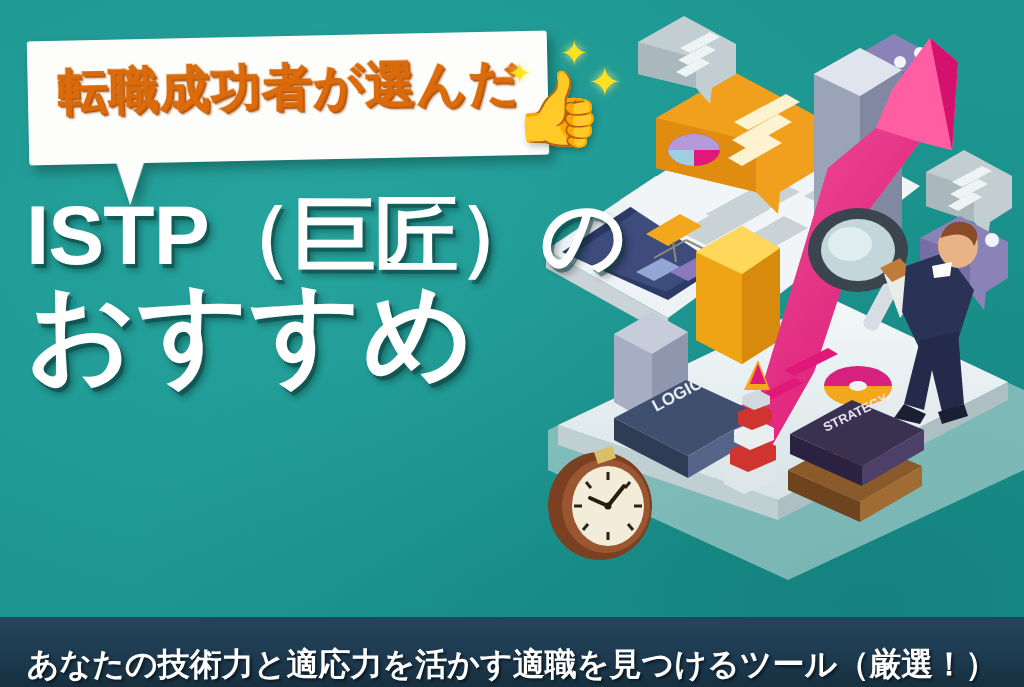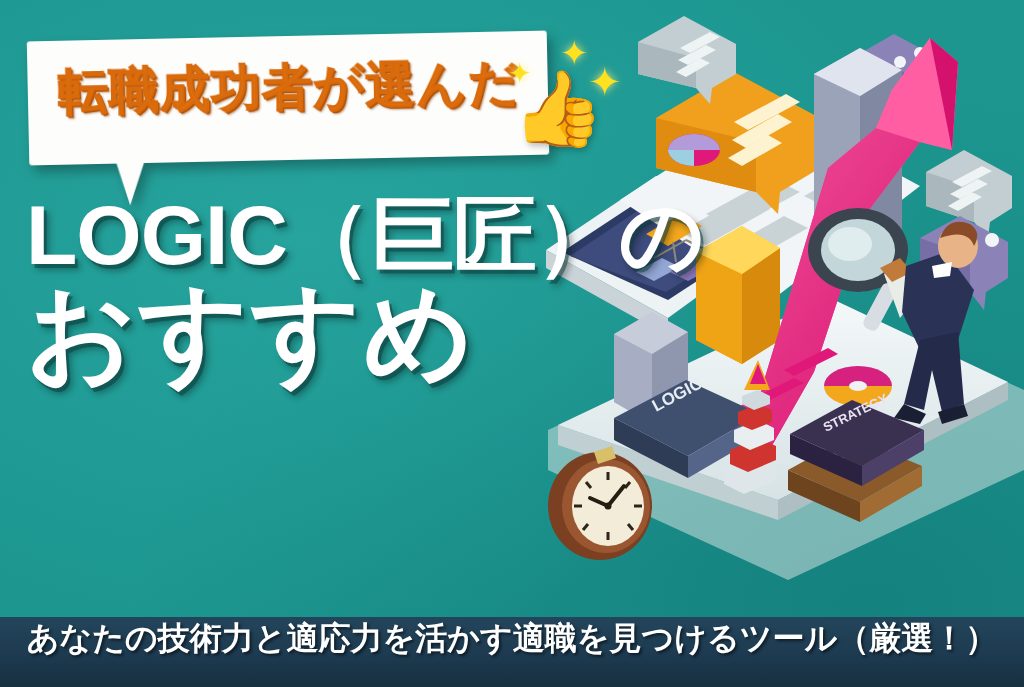--- a/index.html
+++ b/index.html
@@ -107,21 +107,21 @@
 
   
   .banner {
     position: absolute;
     left: 0;
     right: 0;
     bottom: 0;
     height: 70px;
     background: linear-gradient(180deg, #23455b 0%, #1d3a50 55%, #17303f 100%);
     display: flex;
-    align-items: flex-start;
+    align-items: flex-end;
     justify-content: center;
   }
   .banner-text {
     color: #ffffff;
     font-size: 32px;
     font-weight: 700;
     letter-spacing: 0px;
     white-space: nowrap;
     text-shadow: 2px 2px 3px rgba(0,0,0,0.55);
   }
@@ -377,21 +377,21 @@
     <div class="bubble-tail"></div>
     <div class="bubble-text">転職成功者が選んだ</div>
   </div>
 
   <div class="spark s1">✦</div>
   <div class="spark s2">✦</div>
   <div class="spark s3">✦</div>
   <div class="thumbsup">👍</div>
 
   <div class="headline">
-    <div class="hl-line hl-1"><span>LOGIC（巨匠）の</span></div>
+    <div class="hl-line hl-1"><span>ISTP（巨匠）の</span></div>
     <div class="hl-line hl-3">おすすめ</div>
   </div>
 
   <div class="banner">
     <div class="banner-text">あなたの技術力と適応力を活かす適職を見つけるツール（厳選！）</div>
   </div>
 
 </div>
 
 </body></html>

